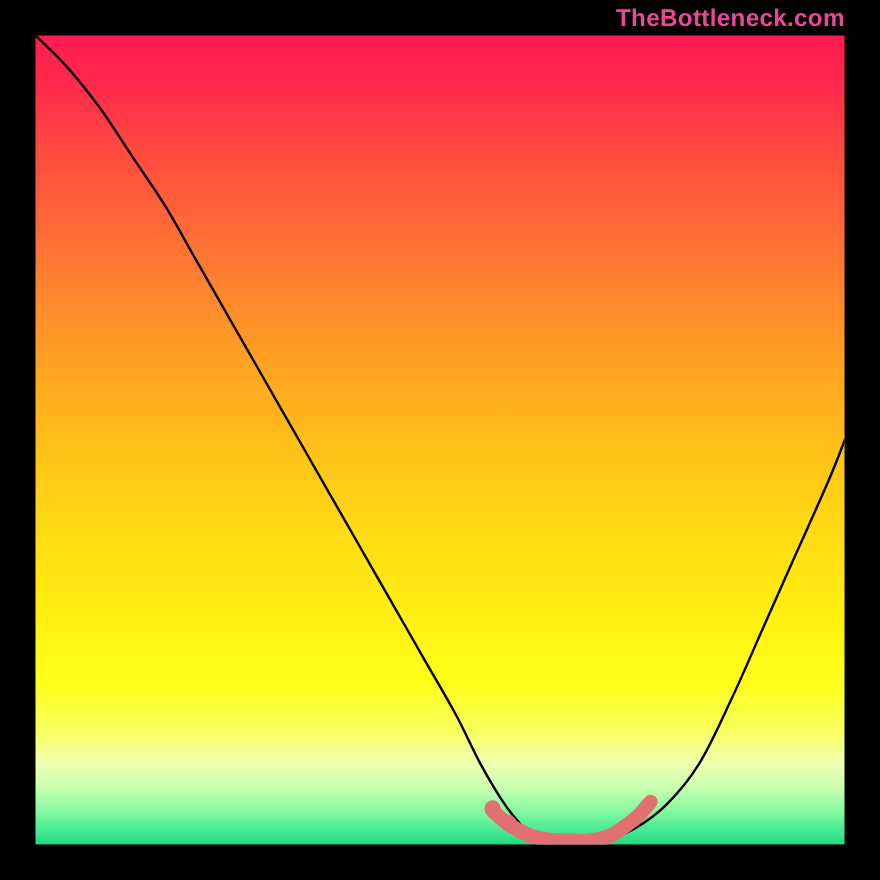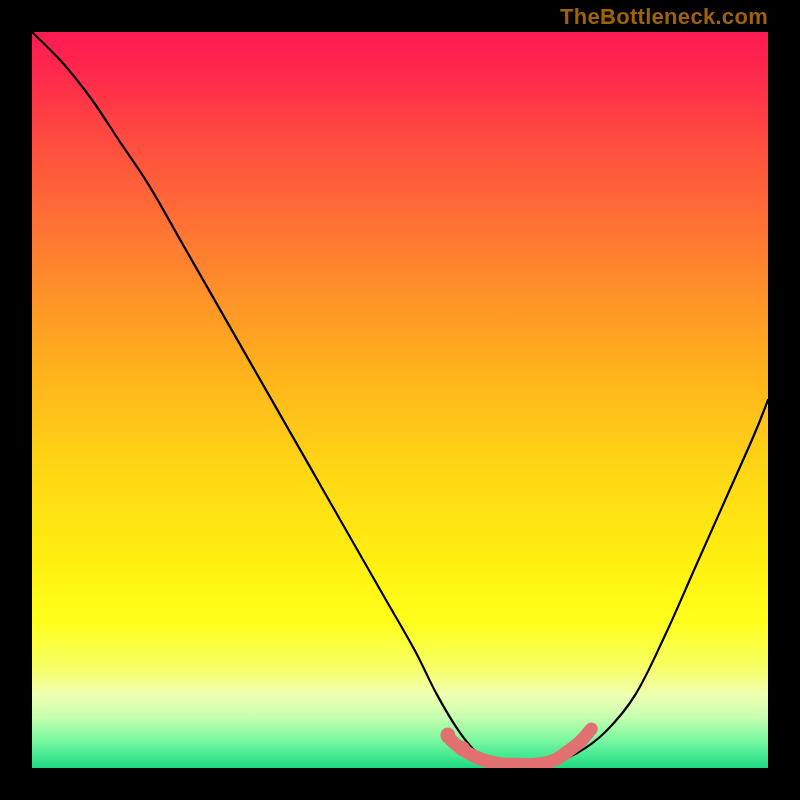--- a/index.html
+++ b/index.html
@@ -23,21 +23,21 @@
     inset: 0;
   }
   .curve {
     position: absolute;
     inset: 0;
   }
   .watermark {
     position: absolute;
     top: 4px;
     right: 32px;
-    color: #a16207;
+    color: #ec4899;
     font-family: Arial, Helvetica, sans-serif;
     font-size: 22px;
     font-weight: 600;
     letter-spacing: 0.3px;
   }
 </style>
 </head>
 <body>
 
 <div class="frame">

